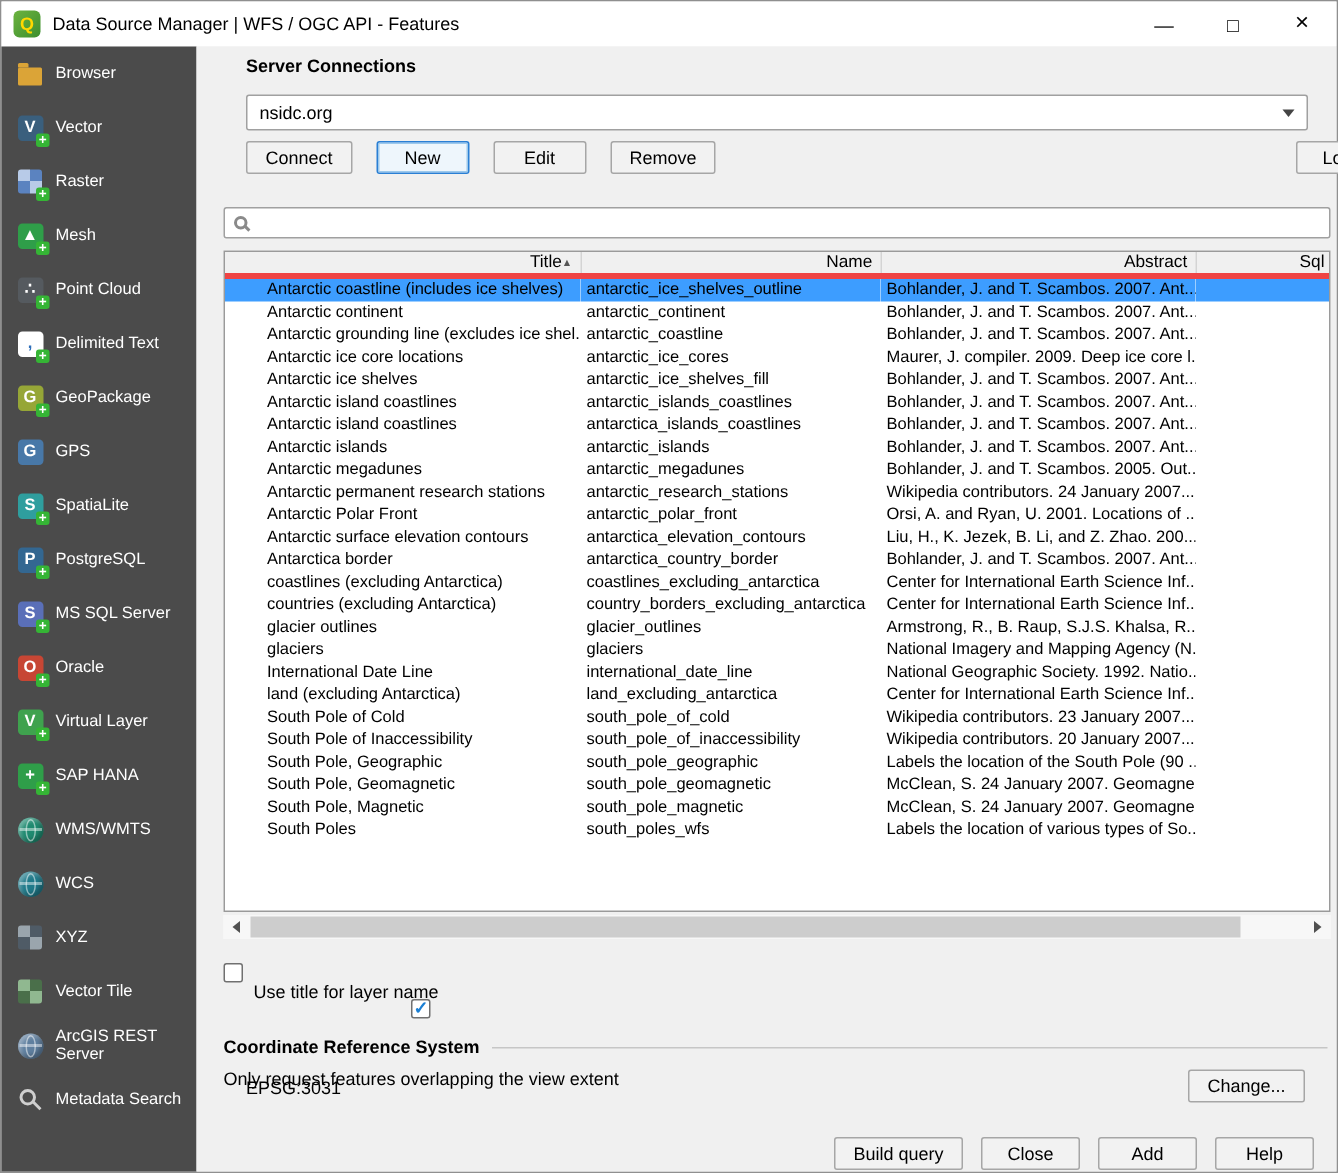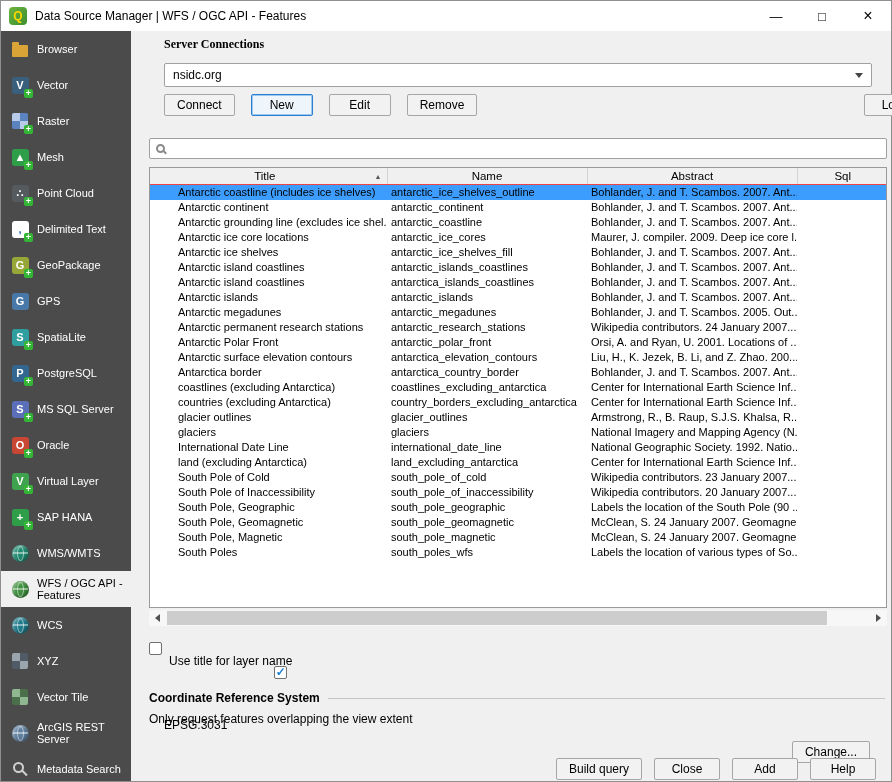--- a/index.html
+++ b/index.html
@@ -46,21 +46,21 @@
                         background:rgba(255,255,255,.45); }
   .shape-checker { width:16px; height:16px; border-radius:2px;
                    background:conic-gradient(var(--c) 0 25%, var(--c2,#fff) 0 50%, var(--c) 0 75%, var(--c2,#fff) 0); }
   .shape-search { width:11px; height:11px; border:2px solid var(--c,#cfcfcf); border-radius:50%;
                   position:relative; margin:-3px 0 0 -3px; }
   .shape-search::after { content:""; position:absolute; width:7px; height:2px; background:var(--c,#cfcfcf);
                          transform:rotate(45deg); right:-6px; bottom:-3px; }
 
   
   .main { position:absolute; left:130px; top:30px; right:0; bottom:0; background:var(--main-bg,#f0f0f0); }
-  .section-heading { position:absolute; left:33px; top:6px; font-weight:bold; font-size:12px;font-family:Liberation Serif, serif; }
+  .section-heading { position:absolute; left:33px; top:6px; font-weight:bold; font-size:12px; }
 
   .combo { position:absolute; left:33px; top:32px; width:708px; height:24px; background:#fff;
            border:1px solid #a0a0a0; border-radius:2px; display:flex; align-items:center; padding:0 8px; }
   .combo-text { flex:1; font-size:12px; }
   .combo-arrow { width:0; height:0; border-left:4px solid transparent; border-right:4px solid transparent;
                  border-top:5px solid #444; }
 
   button { font-family:"Liberation Sans", sans-serif; font-size:12px; height:22px; min-width:62px;
            padding:0 12px; background:#f2f2f2; border:1px solid #a6a6a6; border-radius:2px; cursor:default; }
   .btn-row { position:absolute; left:33px; top:63px; width:840px; display:flex; gap:16px; }
@@ -72,22 +72,22 @@
                 border:1px solid #a0a0a0; border-radius:2px; display:flex; align-items:center;
                 padding:0 6px; gap:6px; }
   .mag { width:9px; height:9px; border:2px solid #8a8a8a; border-radius:50%; position:relative; flex:0 0 auto; }
   .mag::after { content:""; position:absolute; width:5px; height:2px; background:#8a8a8a;
                 transform:rotate(45deg); right:-4px; bottom:-2px; }
   .search-box input { flex:1; border:none; outline:none; font-size:12px; background:transparent; }
 
   .table-wrap { position:absolute; left:18px; top:136px; width:738px; height:441px; background:#fff;
                 border:1px solid #9a9a9a; overflow:hidden; }
   table { border-collapse:collapse; table-layout:fixed; width:100%; }
-  th { background:#f0f0f0; border-right:1px solid #d4d4d4; border-bottom:1px solid #ef4444;
-       font-weight:normal; text-align:center; font-size:11.5px; height:16px; padding:0 5px; }
+  th { background:#f0f0f0; border-right:1px solid #d4d4d4; border-bottom:4px solid #ef4444;
+       font-weight:normal; text-align:right; font-size:11.5px; height:16px; padding:0 5px; }
   th:last-child { border-right:none; }
   .sort-arrow { float:right; font-size:7px; color:#555; margin-top:3px; }
   td { font-size:11px; height:15px; line-height:15px; padding:0 4px; white-space:nowrap; overflow:hidden; }
   td.col-title { padding-left:28px; }
   tr.selected td { background:var(--selection-blue,#3d9dff); }
 
   .hscroll { position:absolute; left:18px; top:579px; width:738px; height:16px; background:#f7f7f7; }
   .scroll-arrow { position:absolute; top:0; bottom:0; width:17px; background:#f7f7f7;
                   display:flex; align-items:center; justify-content:center; }
   .scroll-arrow.left { left:0; } .scroll-arrow.right { right:0; }
@@ -101,21 +101,21 @@
   .cb1 { top:609px; } .cb2 { top:635px;flex-direction:column; }
   .checkbox { width:13px; height:13px; background:#fff; border:1px solid #707070; border-radius:2px;
               display:flex; align-items:center; justify-content:center; }
   .checkbox.checked::after { content:"✓"; color:#1a7fd4; font-size:12px; font-weight:bold; line-height:11px; }
   .cb-label { font-size:12px;margin-top:26px; }
 
   .crs-heading-row { position:absolute; left:18px; right:6px; top:660px; display:flex; align-items:center; }
   .section-heading-text { font-weight:bold; font-size:12px; }
   .heading-line { flex:1; border-top:1px solid #c6c6c6; margin-left:8px; }
   .crs-value { position:absolute; left:33px; top:687px; font-size:12px; }
-  .change-btn { position:absolute; right:21px; top:710px; min-width:70px; }
+  .change-btn { position:absolute; right:21px; top:682px; min-width:70px; }
 
   .footer-row { position:absolute; right:15px; top:727px; display:flex; gap:12px; }
   .footer-row button { min-width:66px; }
 </style>
 </head>
 <body>
 
 <div class="window">
 
   <div class="titlebar">
@@ -211,26 +211,20 @@
         <span class="sb-icon badge">
           <span class="shape shape-plain" style="--c: #2f9e49;">+</span>
         </span>
         <span class="sb-label">SAP HANA</span>
       </div>
       <div class="sb-item">
         <span class="sb-icon">
           <span class="shape shape-globe" style="--c: #1f8a70;"></span>
         </span>
         <span class="sb-label">WMS/WMTS</span>
-      </div>
-      <div class="sb-item selected">
-        <span class="sb-icon">
-          <span class="shape shape-globe" style="--c: #3f8f3f;"></span>
-        </span>
-        <span class="sb-label">WFS / OGC API - Features</span>
       </div>
       <div class="sb-item">
         <span class="sb-icon">
           <span class="shape shape-globe" style="--c: #1f7a8a;"></span>
         </span>
         <span class="sb-label">WCS</span>
       </div>
       <div class="sb-item">
         <span class="sb-icon">
           <span class="shape shape-checker" style="--c: #4f5b66; --c2: #9aa5ad;"></span>

